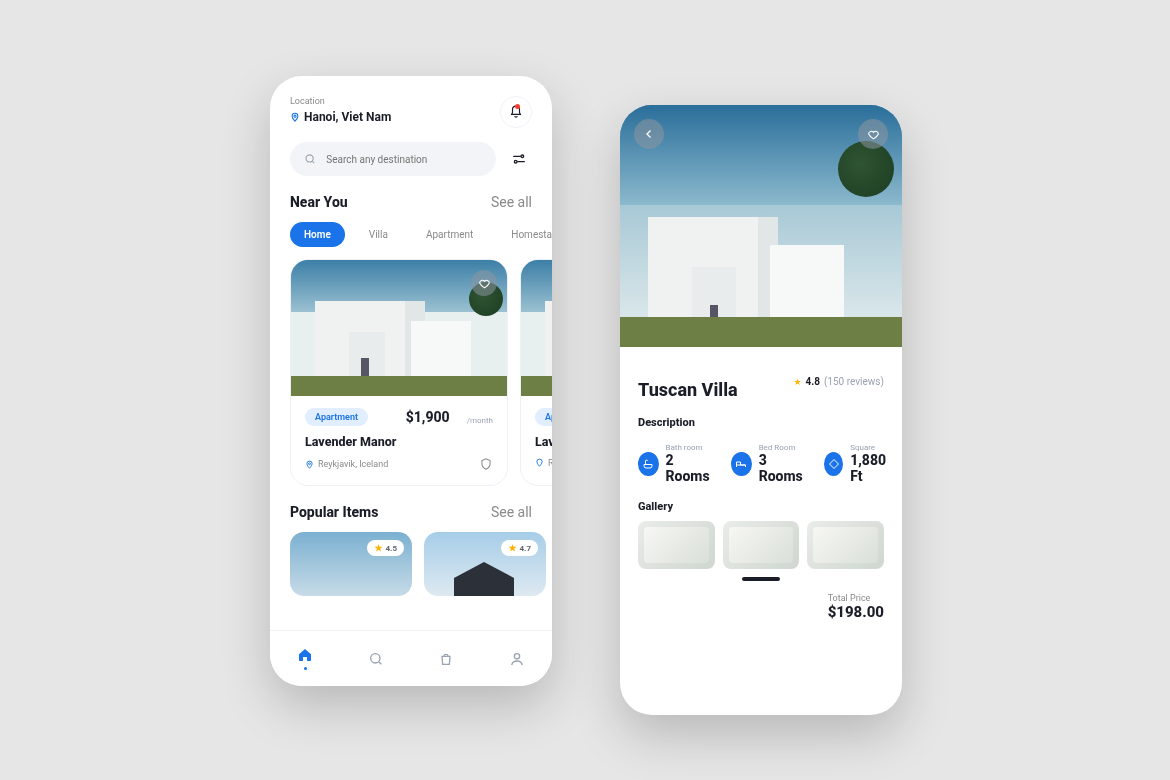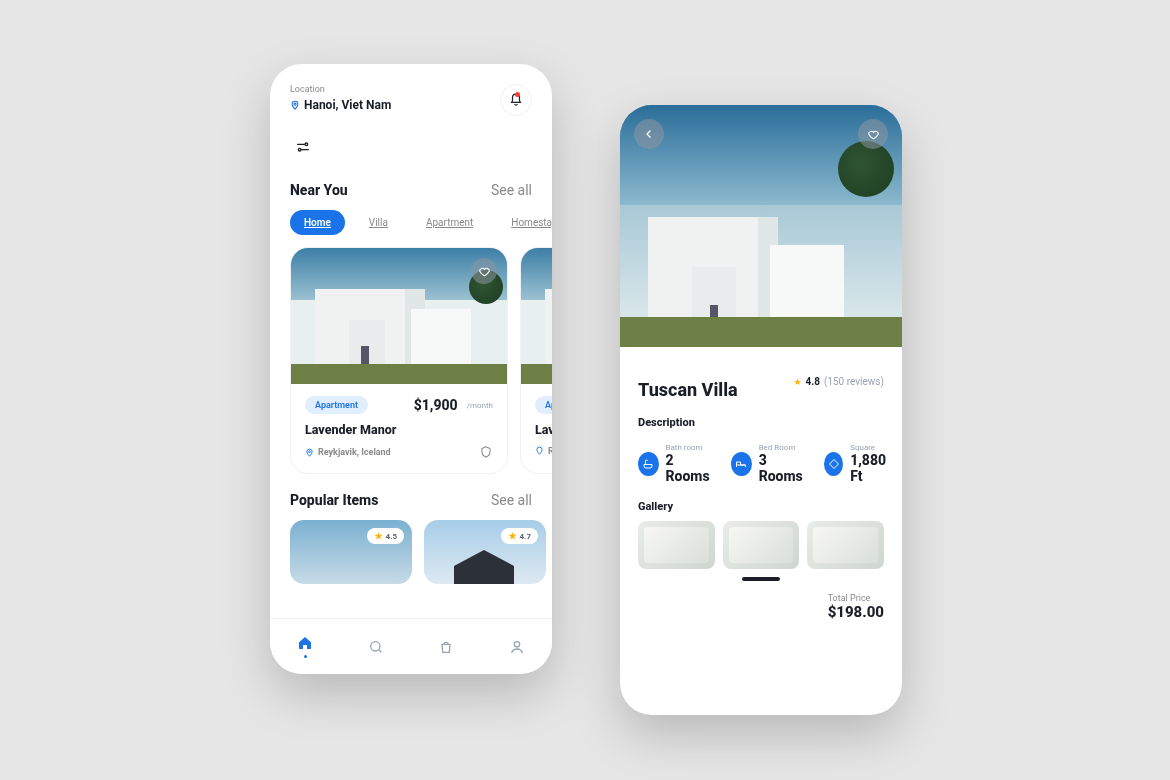--- a/index.html
+++ b/index.html
@@ -1,60 +1,60 @@
 <!DOCTYPE html>
 <html><head>
 <meta charset="utf-8">
 <style>
   * { box-sizing: border-box; margin: 0; padding: 0; font-family: -apple-system, BlinkMacSystemFont, "Segoe UI", Roboto, Helvetica, Arial, sans-serif; }
   body { background:#e6e6e6; width:1170px; height:780px; overflow:hidden; }
   .stage { position:relative; width:1170px; height:780px; }
   .phone { position:absolute; width:282px; height:610px; border-radius:32px; background:#fff; box-shadow:0 20px 50px rgba(0,0,0,0.2); overflow:hidden; }
-  .phone.left { left:270px; top:64px; }
+  .phone.left { left:270px; top:76px; }
   .phone.right { left:620px; top:105px; }
 
   
   .lp-header { padding:20px 20px 0 20px; display:flex; justify-content:space-between; align-items:flex-start; }
   .lp-loc-label { font-size:9px; color:#8a8a8a; margin-bottom:4px; }
   .lp-loc-row { display:flex; align-items:center; gap:4px; }
   .lp-loc-text { font-size:12px; font-weight:700; color:#1b1e28; }
   .pin { color:#1a73e8; font-size:12px; }
   .bell-btn { width:32px; height:32px; border-radius:50%; border:1px solid #edf0f5; display:flex; align-items:center; justify-content:center; position:relative; }
   .bell-dot { position:absolute; width:5px; height:5px; background:#ff3b30; border-radius:50%; top:7px; right:11px; }
   .lp-search-row { padding:14px 20px 0 20px; display:flex; gap:10px; }
   .lp-search { flex:1; background:#f2f4f7; border-radius:22px; height:34px; display:flex; align-items:center; padding:0 14px; gap:10px; }
   .lp-search input { border:none; background:transparent; font-size:10px; color:#9aa3b2; outline:none; width:100%; }
   .lp-filter { width:26px; height:34px; display:flex; align-items:center; justify-content:center; }
   .section-head { padding:18px 20px 0 20px; display:flex; justify-content:space-between; align-items:center; }
   .section-title { font-size:14px; font-weight:800; color:#1b1e28; }
   .see-all { font-size:14px; color:#8a8a8a; }
   .tabs { padding:12px 0 0 20px; display:flex; gap:10px; overflow:hidden; white-space:nowrap; }
-  .tab { font-size:10px; color:#8a8a8a; padding:7px 14px; border-radius:16px;text-decoration:underline; }
+  .tab { font-size:10px; color:#8a8a8a; padding:7px 14px; border-radius:16px; }
   .tab.active { background:#1a73e8; color:#fff; font-weight:600; }
   .cards-row { padding:12px 0 0 20px; display:flex; gap:12px; overflow:hidden; }
   .card { width:218px; flex:0 0 218px; border:1px solid #edf0f5; border-radius:18px; overflow:hidden; background:#fff; }
   .card-img { height:136px; position:relative; background:linear-gradient(180deg,#bcd7e6 0%, #e7efef 25%, #e7efef 100%); }
   
   .villa { position:absolute; bottom:0; left:0; right:0; height:100px; }
   .villa .sky { position:absolute; top:-36px; left:0; right:0; height:52px; background:linear-gradient(180deg,#3c7fa7,#9bc1d1); }
   .villa .block1 { position:absolute; bottom:20px; left:24px; width:110px; height:75px; background:#f0f2f2; box-shadow:inset -20px 0 0 #e1e6e6; }
   .villa .block2 { position:absolute; bottom:20px; left:120px; width:60px; height:55px; background:#f7f8f8; }
   .villa .block3 { position:absolute; bottom:20px; left:58px; width:36px; height:44px; background:#e8ecec; }
   .villa .door { position:absolute; bottom:20px; left:70px; width:8px; height:18px; background:#556; }
   .villa .grass { position:absolute; bottom:0; left:0; right:0; height:20px; background:#6e7f45; }
   .villa .tree { position:absolute; right:4px; top:-14px; width:34px; height:34px; background:radial-gradient(circle at 40% 40%, #2f5433, #1c3c21); border-radius:50%; }
   .fav { position:absolute; top:10px; right:10px; width:26px; height:26px; border-radius:50%; background:rgba(140,150,160,0.55); display:flex; align-items:center; justify-content:center; }
   .card-body { padding:12px 14px 14px 14px; }
   .card-top { display:flex; justify-content:space-between; align-items:center; margin-bottom:8px; }
   .chip { background:#e0eeff; color:#1a73e8; font-size:9px; font-weight:600; padding:4px 10px; border-radius:12px; }
-  .price-row { display:flex; align-items:center; gap:9px; }
+  .price-row { display:flex; align-items:flex-end; gap:17px; }
   .price { font-size:14px; font-weight:800; color:#1b1e28; }
   .per { font-size:8px; color:#9aa3b2; }
   .card-name { font-size:12.5px; font-weight:800; color:#1b1e28; margin-bottom:8px; }
-  .card-loc { display:flex; align-items:center; justify-content:space-between;font-weight:bold; }
+  .card-loc { display:flex; align-items:center; justify-content:space-between; }
   .card-loc-left { display:flex; align-items:center; gap:4px; font-size:9px; color:#8a8a8a; }
 
   .pop-row { padding:12px 0 0 20px; display:flex; gap:12px; overflow:hidden; }
   .pop-card { width:122px; height:64px; flex:0 0 122px; border-radius:14px; position:relative; overflow:hidden; background:linear-gradient(180deg,#7bb0d1,#c7dbe7); }
   .pop-card.two { background:linear-gradient(180deg,#a6cde8,#dee9f1); }
   .rating-pill { position:absolute; top:8px; right:8px; background:#fff; border-radius:10px; padding:3px 7px; font-size:8px; font-weight:700; color:#5f6470; display:flex; align-items:center; gap:3px; }
   .star { color:#ffb300; font-size:9px; }
   .house-sil { position:absolute; bottom:-6px; left:30px; width:60px; height:40px; background:#2c3038; clip-path: polygon(0 100%, 0 40%, 50% 0, 100% 40%, 100% 100%); }
 
   .bottom-nav { position:absolute; bottom:0; left:0; right:0; height:56px; background:#fff; border-top:1px solid #f0f2f5; display:flex; justify-content:space-around; align-items:center; }
@@ -123,20 +123,27 @@
       <div class="bell-btn">
         <svg width="14" height="14" viewBox="0 0 24 24" fill="none" stroke="#1b1e28" stroke-width="2">
             <path d="M6 8a6 6 0 1 1 12 0v5l1.5 3H4.5L6 13Z"></path>
             <path d="M10 19a2 2 0 0 0 4 0"></path>
           </svg>
         <span class="bell-dot"></span>
       </div>
     </div>
 
     <div class="lp-search-row">
+      <div class="lp-search">
+        <svg width="14" height="14" viewBox="0 0 24 24" fill="none" stroke="#9aa3b2" stroke-width="2.2">
+            <circle cx="11" cy="11" r="7"></circle>
+            <path d="m20 20-3.5-3.5"></path>
+          </svg>
+        <input placeholder="Search any destination" style="">
+      </div>
       <div class="lp-filter">
         <svg width="16" height="16" viewBox="0 0 24 24" fill="none" stroke="#1b1e28" stroke-width="2" stroke-linecap="round">
             <path d="M4 8h10"></path>
             <circle cx="17" cy="8" r="2"></circle>
             <path d="M20 16H10"></path>
             <circle cx="7" cy="16" r="2"></circle>
           </svg>
       </div>
     </div>
 

